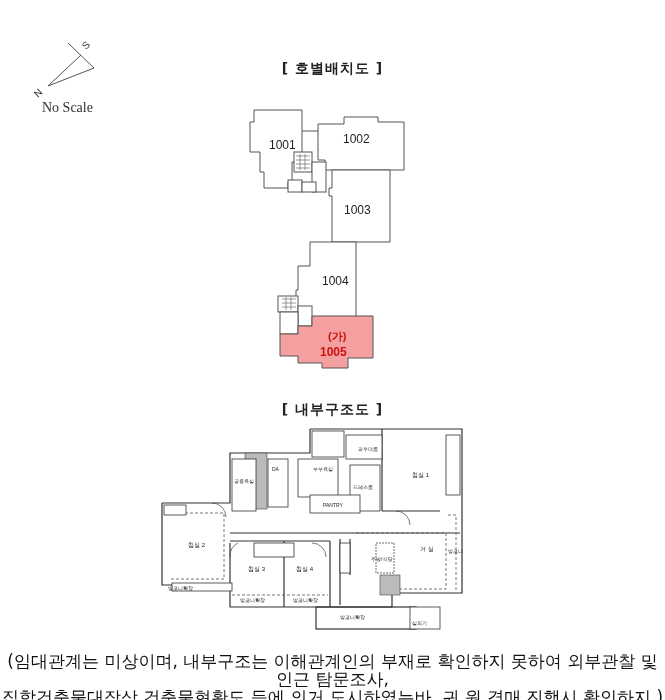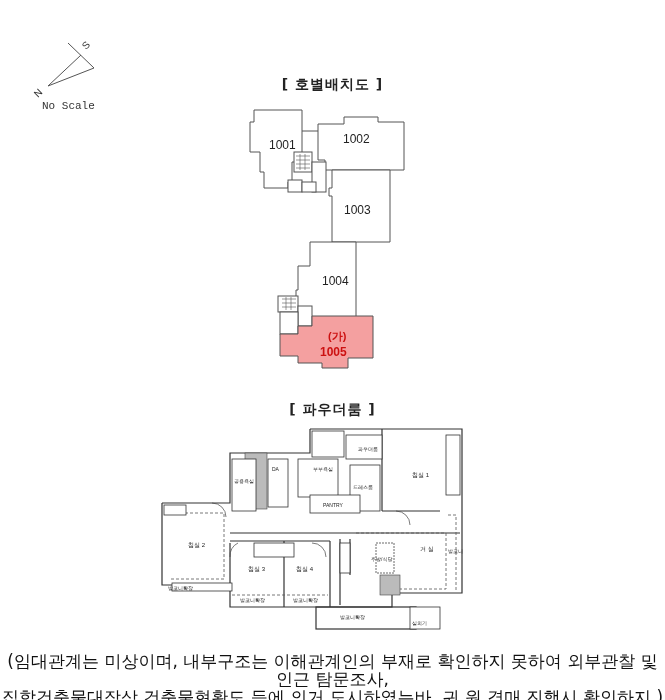--- a/index.html
+++ b/index.html
@@ -1,23 +1,23 @@
 <!DOCTYPE html>
 <html><head>
 <meta charset="utf-8">
 <style>
   html, body { margin: 0; padding: 0; background: #ffffff; }
   body { width: 665px; height: 700px; position: relative; overflow: hidden;
          font-family: "DejaVu Sans", "Liberation Sans", sans-serif; color: #222; }
   .compass { position: absolute; left: 28px; top: 28px; width: 80px; height: 70px; }
-  .no-scale { position: absolute; left: 42px; top: 100px; font-size: 11px; color: #333;
-              font-family: Liberation Mono, monospace; }
+  .no-scale { position: absolute; left: 42px; top: 100px; font-size: 14px; color: #333;
+              font-family: Liberation Serif, serif; }
   .title { position: absolute; left: 0; width: 665px; text-align: center; font-size: 14px;
            font-weight: bold; color: #222; letter-spacing: 1px; }
-  .title-placement { top: 76px; text-align: center; }
+  .title-placement { top: 60px; text-align: center; }
   .title-interior { top: 401px; }
   .placement { position: absolute; left: 240px; top: 100px; width: 180px; height: 280px; }
   .floorplan { position: absolute; left: 150px; top: 425px; width: 360px; height: 205px; }
   .note { position: absolute; left: 0; width: 665px; top: 652px; text-align: center;
           font-size: 17px; line-height: 18px; color: #111;
           font-family: "DejaVu Sans", sans-serif; }
   svg text { font-family: "Liberation Sans", "DejaVu Sans", sans-serif; }
 </style>
 </head>
 <body>
@@ -73,21 +73,21 @@
   <polygon points="82,216 133,216 133,258 108,258 108,268 82,268 82,263 58,263 58,256 40,256 40,234 58,234 58,226 72,226 72,216" fill="#f4a0a0" stroke="#555" stroke-width="1"></polygon>
 
   <text x="29" y="49" font-size="12" fill="#222">1001</text>
   <text x="103" y="43" font-size="12" fill="#222">1002</text>
   <text x="104" y="114" font-size="12" fill="#222">1003</text>
   <text x="82" y="185" font-size="12" fill="#222">1004</text>
   <text x="88" y="240" font-size="11" font-weight="bold" fill="#cc1111">(가)</text>
   <text x="80" y="256" font-size="12" font-weight="bold" fill="#cc1111">1005</text>
 </svg>
 
-<div class="title title-interior">[ 파우더룸 ]</div>
+<div class="title title-interior">[ 내부구조도 ]</div>
 
 <svg class="floorplan" viewBox="0 0 360 205">
   <g fill="none" stroke="#333" stroke-width="1.2">
 
     <polyline points="12,78 12,160 80,160 80,182 242,182 242,168 312,168 312,4 160,4"></polyline>
     <polyline points="12,78 80,78 80,28 160,28 160,4"></polyline>
 
     <line x1="80" y1="108" x2="310" y2="108"></line>
 
     <line x1="80" y1="118" x2="80" y2="160"></line>

